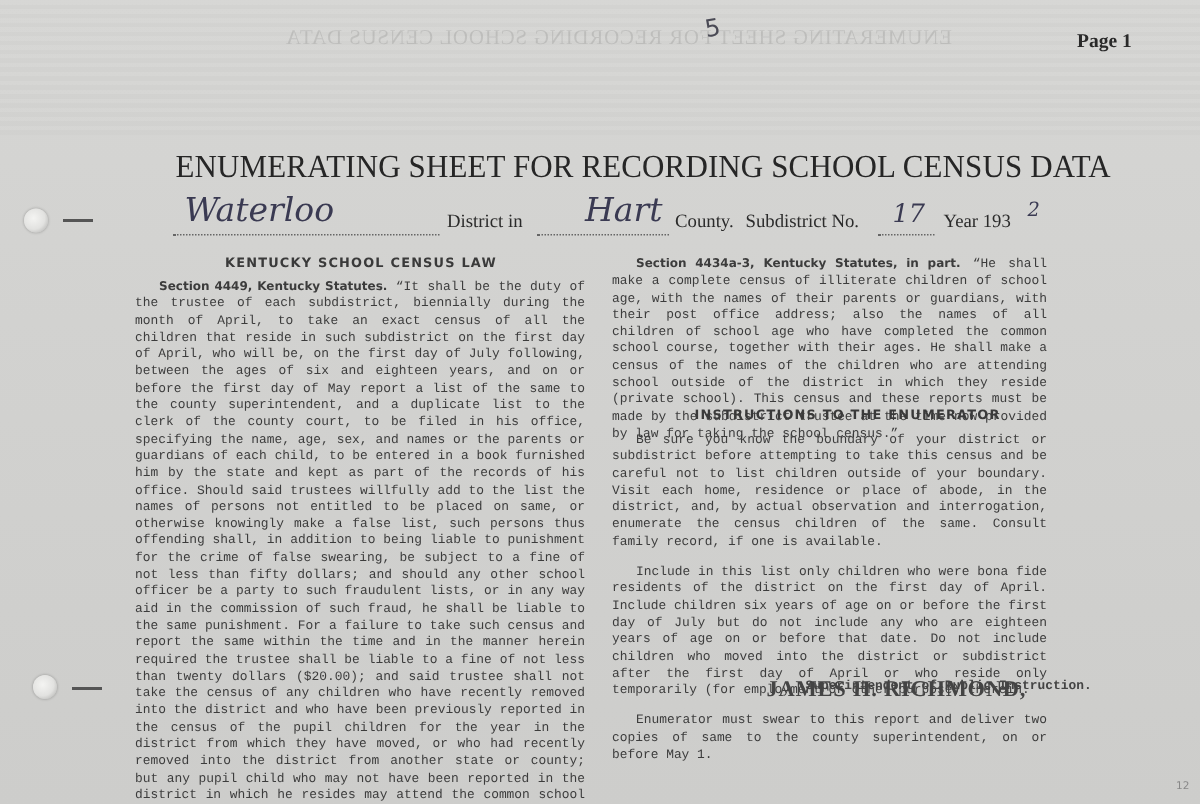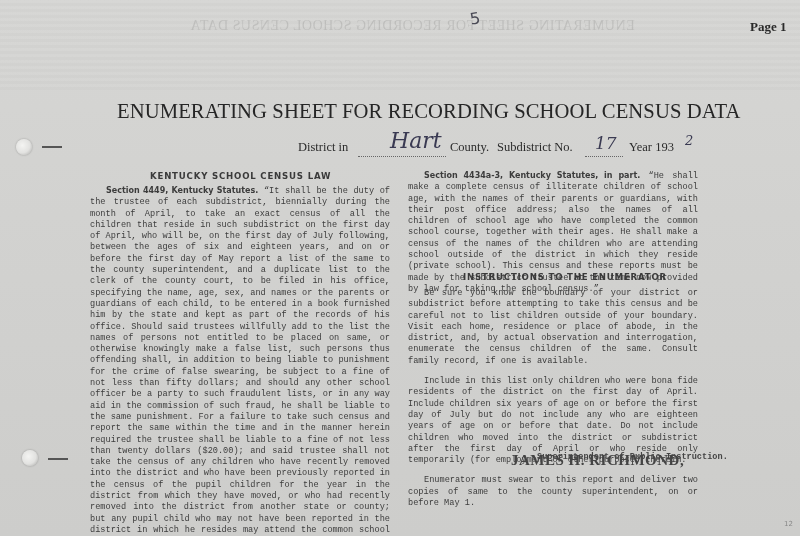--- a/index.html
+++ b/index.html
@@ -17,21 +17,21 @@
   .topbleed {
     position:absolute; left:0; top:0; width:800px; height:90px;
     background: repeating-linear-gradient(0deg, rgba(0,0,0,0.015) 0 3px, rgba(255,255,255,0.02) 3px 6px);
   }
   .ghost-title {
     position:absolute; left:190px; top:18px; font-family:"Liberation Serif", serif;
     font-size:14px; color:rgba(0,0,0,0.10); letter-spacing:0.5px; transform:scaleX(-1);
   }
   .page-num {
     position:absolute; left:718px; top:19px; font-family:"Liberation Serif", serif;
-    font-weight:bold; font-size:13px; color:#2a2a2a;margin-left:32px;
+    font-weight:bold; font-size:13px; color:#2a2a2a;
   }
   .handmark {
     position:absolute; left:470px; top:9px; font-family:"DejaVu Sans", sans-serif;
     font-size:16px; color:#4a4a55; transform:rotate(-10deg);
   }
   .title {
     position:absolute; left:117px; top:99px; width:580px;
     font-family:"Liberation Serif", serif; font-size:21.5px; color:#262626;
     letter-spacing:0.1px; transform:scaleX(0.96); transform-origin:left;
     white-space:nowrap;
@@ -72,20 +72,23 @@
 
 <div class="page">
   <div class="topbleed"></div>
   <div class="ghost-title">ENUMERATING SHEET FOR RECORDING SCHOOL CENSUS DATA</div>
   <div class="handmark">5</div>
   <div class="page-num">Page 1</div>
 
   <div class="title">ENUMERATING SHEET FOR RECORDING SCHOOL CENSUS DATA</div>
 
   <div class="formline">
+    <div class="fld" style="left:0;width:178px;">
+      <span class="hw" style="left:8px;">Waterloo</span>
+    </div>
     <span class="lbl" style="left:183px;">District in</span>
     <div class="fld" style="left:243px;width:88px;">
       <span class="hw" style="left:6px;margin-left:26px;">Hart</span>
     </div>
     <span class="lbl" style="left:335px;">County.</span>
     <span class="lbl" style="left:382px;">Subdistrict No.</span>
     <div class="fld" style="left:470px;width:38px;">
       <span class="hw" style="left:10px;font-size:17px;">17</span>
     </div>
     <span class="lbl" style="left:514px;">Year 193</span>

